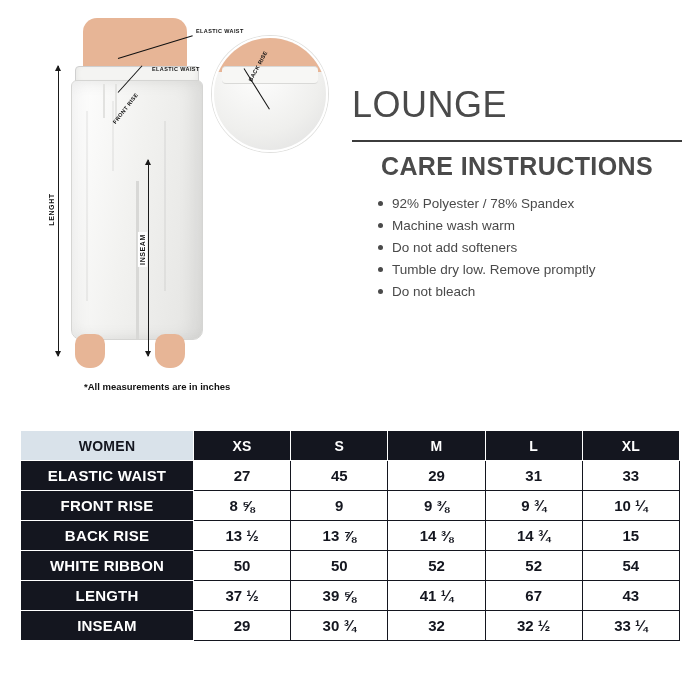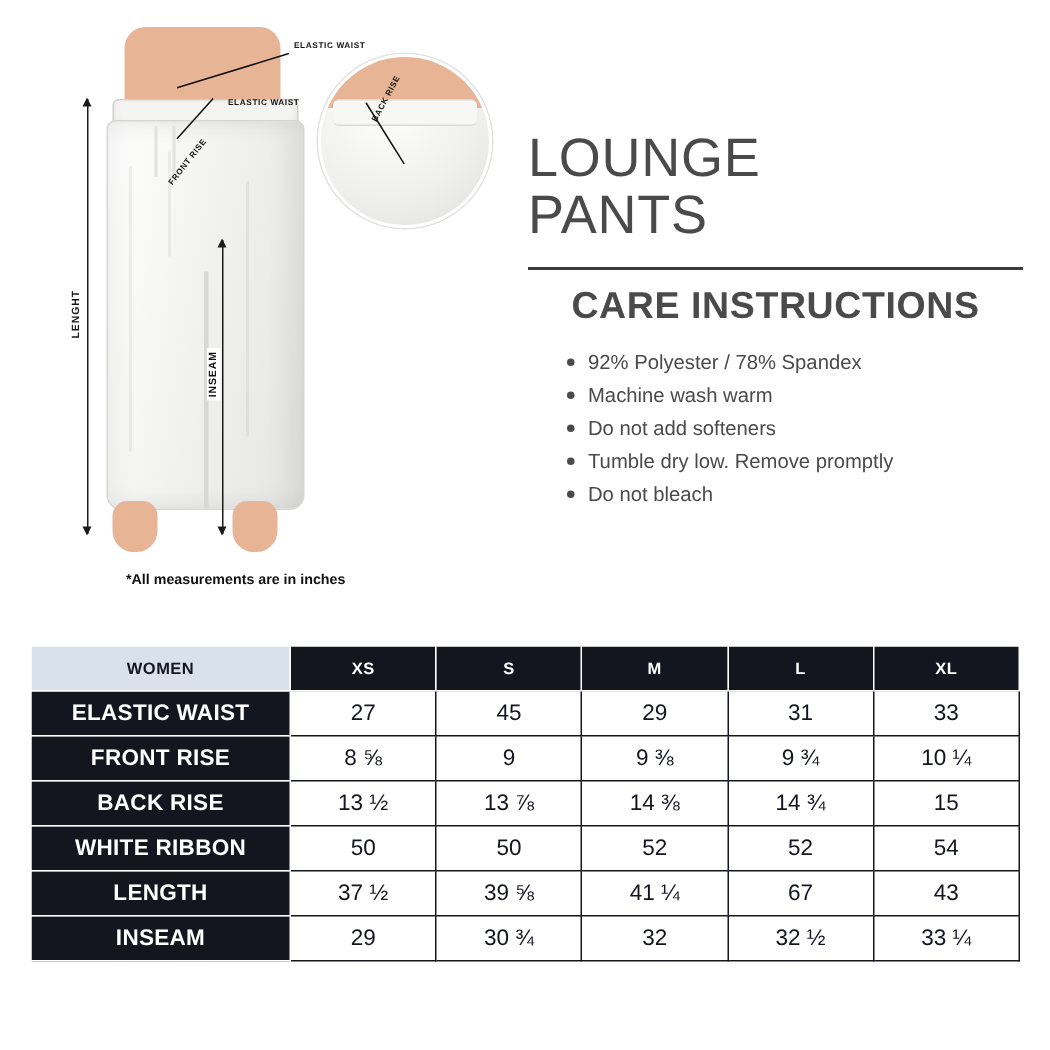--- a/index.html
+++ b/index.html
@@ -258,37 +258,37 @@
   .size-table th, .size-table td {
     border: 1px solid #ffffff;
     height: 27px;
     text-align: center;
     font-size: 15px;
     font-weight: bold;
   }
   .size-table thead th {
     background: #14161f;
     color: #ffffff;
-    font-size: 11px;
+    font-size: 14px;
     letter-spacing: 0.3px;
   }
   .size-table thead th.corner {
     background: #d9e2ea;
     color: #14161f;
   }
   .size-table tbody th {
     background: #14161f;
     color: #ffffff;
     letter-spacing: 0.2px;
   }
   .size-table tbody td {
     background: #ffffff;
     color: #14161f;
     border: 1px solid #14161f;
-    font-weight: normal;
+    font-weight: bold;
   }
   .col-label { width: 170px; }
 </style>
 </head>
 <body>
 
 <div class="page">
 
   <div class="product-area">
 
@@ -325,21 +325,20 @@
 
     <div class="leader-line" style="left:118px;top:92px;width:36px;transform:rotate(-48deg);transform-origin:left center;"></div>
     <span class="tiny-label rot2" style="left:114px;top:120px;">FRONT RISE</span>
 
     <span class="note">*All measurements are in inches</span>
   </div>
 
   <div class="right-block">
     <h1 class="title">
       <span>LOUNGE</span><br>
-      <span>PANTS</span>
     </h1>
     <div class="divider"></div>
     <h2 class="subtitle">CARE INSTRUCTIONS</h2>
     <ul class="care-list">
       <li>92% Polyester / 78% Spandex</li>
       <li>Machine wash warm</li>
       <li>Do not add softeners</li>
       <li>Tumble dry low. Remove promptly</li>
       <li>Do not bleach</li>
     </ul>

